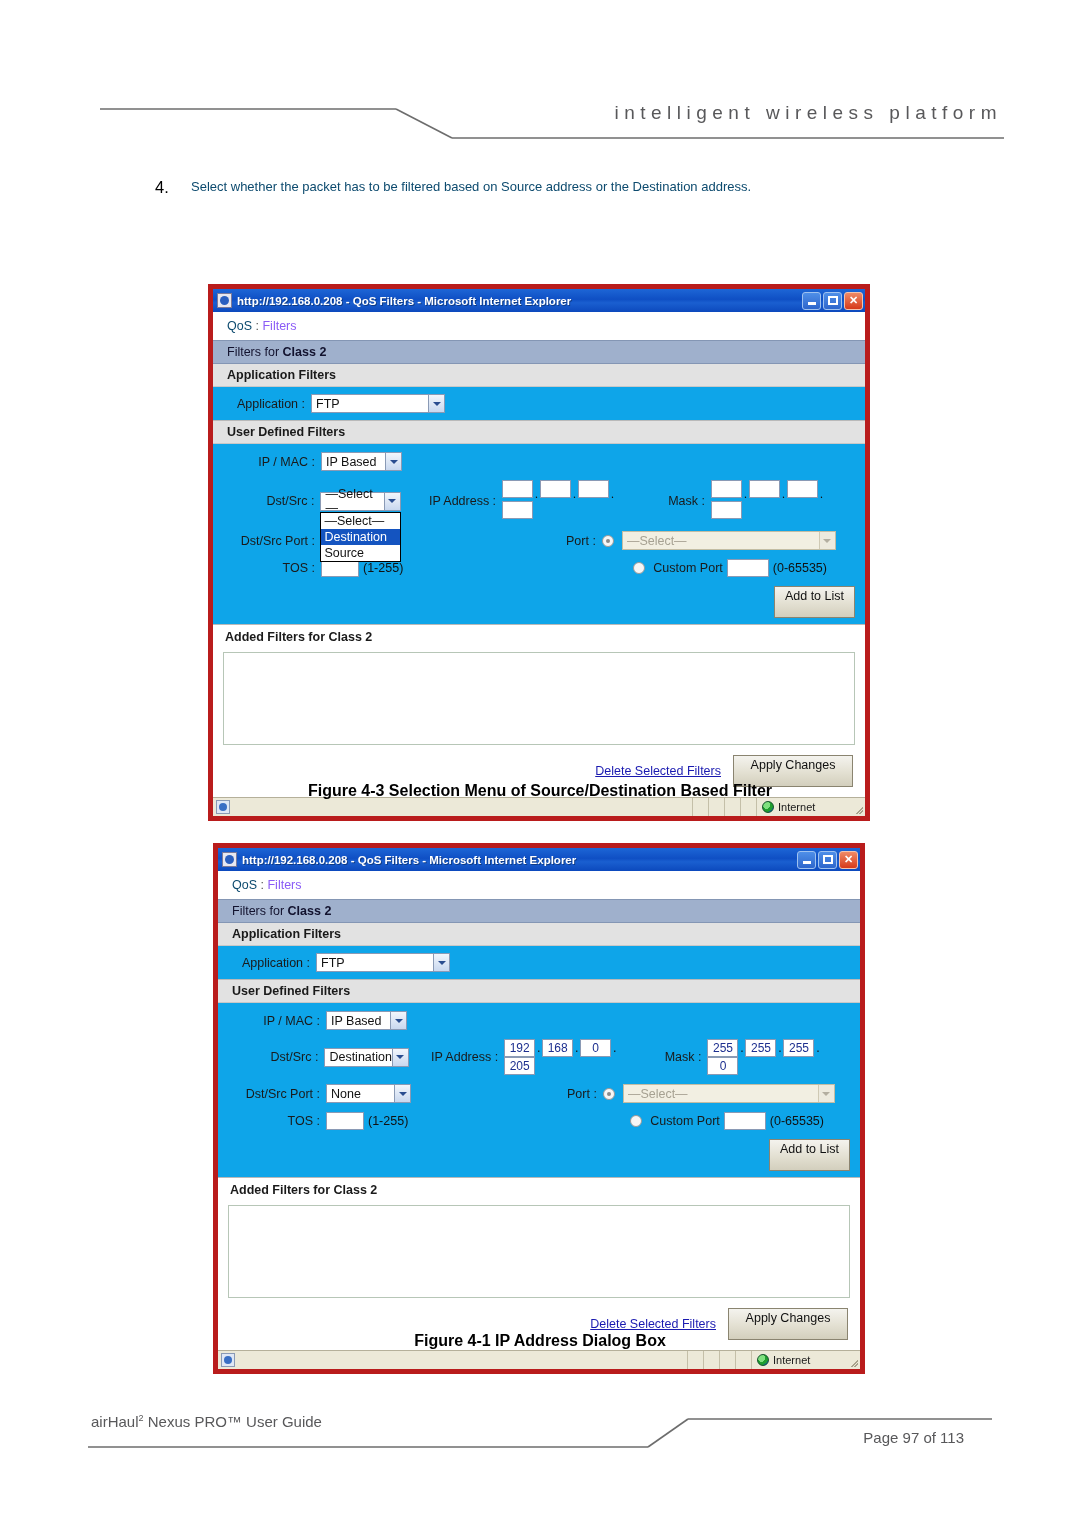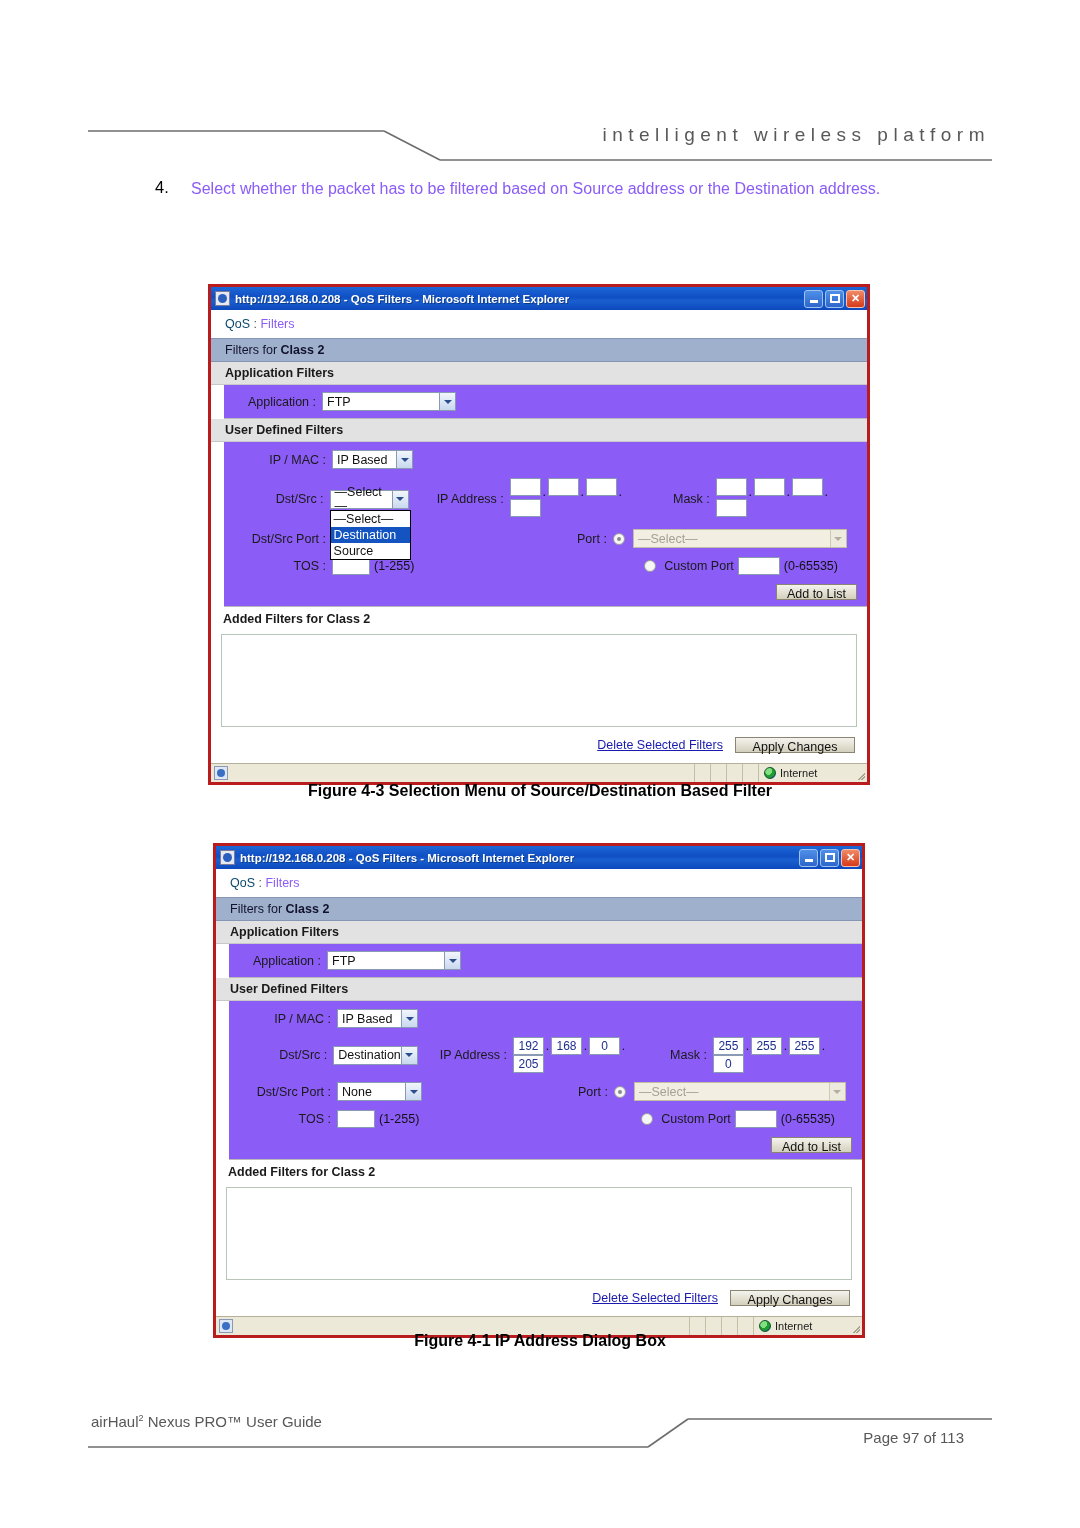--- a/index.html
+++ b/index.html
@@ -10,22 +10,22 @@
   body {
     width: 1080px; height: 1528px;
     font-family: "Liberation Sans", sans-serif;
     position: relative;
     overflow: hidden;
   }
 
   
   .page-header {
     position: absolute;
-    left: 88px; top: 98px;
-    width: 904px; height: 48px; margin-top: 22px;
+    left: 100px; top: 98px;
+    width: 904px; height: 48px;
   }
   .hdr-svg { position: absolute; left: 0; top: 0; }
   .hdr-tagline {
     position: absolute;
     right: 2px; top: 4px;
     font-size: 19px;
     letter-spacing: 5.5px;
     color: #58585a;
     font-family: "Liberation Sans", sans-serif;
     white-space: nowrap;
@@ -38,30 +38,30 @@
     width: 790px;
   }
   .step-row { display: flex; }
   .step-num {
     width: 36px;
     font-size: 16.5px;
     color: #000;
     flex: 0 0 36px;
   }
   .step-text {
-    font-size: 16px;
+    font-size: 13px;
     line-height: 1.42;
-    color: #8b5cf6;
+    color: #0c4a6e;
   }
   .step-text p { margin: 0; }
 
   
   .ie-window {
     position: absolute;
-    border: 3px solid #b91c1c;
+    border: 5px solid #b91c1c;
     background: #ece9d8;
   }
   .ie-titlebar {
     height: 23px;
     background: linear-gradient(to bottom, #1d66d6 0%, #0f4fc4 45%, #1a5fd0 60%, #0c49bd 100%);
     display: flex;
     align-items: center;
     padding: 0 2px 0 4px;
     position: relative;
   }
@@ -150,25 +150,24 @@
   .bar-section {
     background: #e2e2e2;
     padding: 4px 0 4px 14px;
     font-size: 12.5px;
     font-weight: bold;
     color: #1a1a1a;
     border-bottom: 1px solid #c8c8c8;
   }
 
   .panel {
-    background: #8b5cf6;
+    background: #0ea5e9;
     border-bottom: 1px solid #b9b9b9;
     padding: 8px 10px 8px 10px;
     position: relative;
-    margin-left: 13px;
   }
 
   .frow {
     display: flex;
     align-items: center;
     margin-bottom: 9px;
     font-size: 12.5px;
     color: #1a1a1a;
     position: relative;
   }
@@ -279,21 +278,21 @@
     border-radius: 50%;
     background: #8a8a8a;
   }
 
   .btn3d {
     border: 1px solid #8a8470;
     background: linear-gradient(to bottom, #f4f3ee 0%, #e3e0d2 55%, #d3cfbd 100%);
     font-size: 12.5px;
     color: #111;
     padding: 2px 10px;
-    height: 16px;
+    height: 32px;
     line-height: 15px;
     white-space: nowrap;
     display: inline-block;
   }
 
   .link {
     color: #1a1ab0;
     text-decoration: underline;
     font-size: 12.5px;
     white-space: nowrap;

